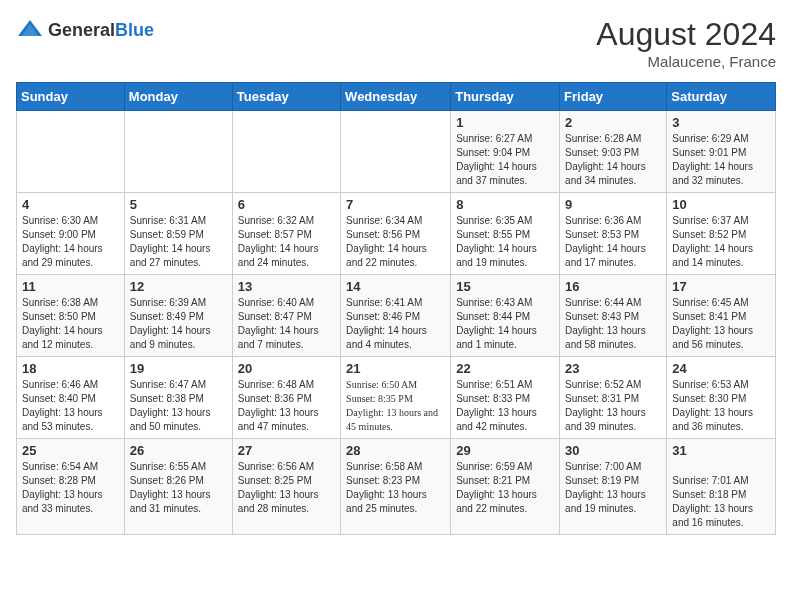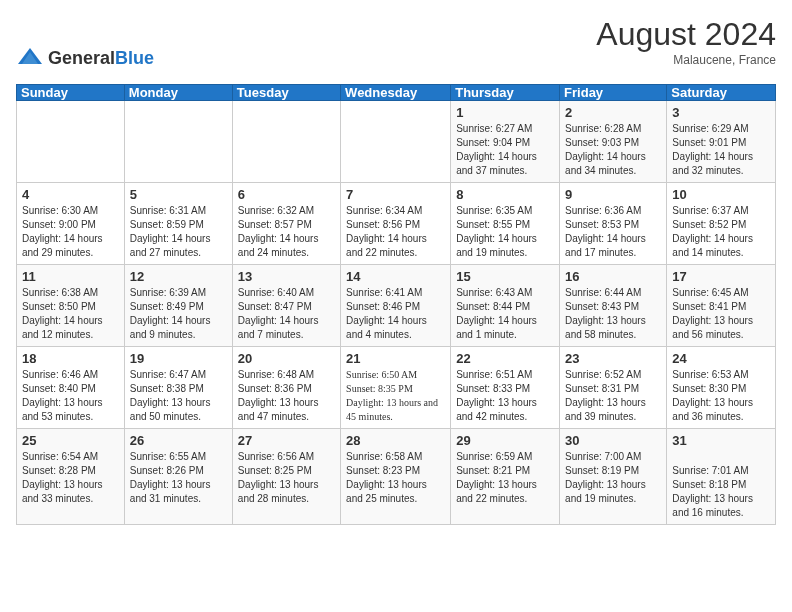--- a/index.html
+++ b/index.html
@@ -13,21 +13,20 @@
     .header {
       display: flex;
       justify-content: space-between;
       align-items: flex-start;
       margin-bottom: 12px;
     }
     .logo {
       display: flex;
       align-items: center;
       gap: 4px;
-      margin-top: 28px;
     }
     .logo-text-general {
       font-size: 18px;
       font-weight: bold;
       color: #333;
     }
     .logo-text-blue {
       font-size: 18px;
       font-weight: bold;
       color: #2176c7;
@@ -39,35 +38,35 @@
     .title-block {
       text-align: right;
     }
     .month-year {
       font-size: 32px;
       color: #333;
       font-weight: normal;
       margin-left: 26px;
     }
     .location {
-      font-size: 12px;
+      font-size: 15px;
       color: #555;
     }
     table {
       width: 100%;
       border-collapse: collapse;
     }
     thead tr {
       background-color: #2176c7;
     }
     thead th {
       color: #fff;
       font-size: 13px;
       font-weight: bold;
-      padding: 0 4px;
+      padding: 6px 4px;
       text-align: left;
       border: 1px solid #1a5fa0;
     }
     tbody tr {
       border: 1px solid #ccc;
     }
     tbody td {
       vertical-align: top;
       padding: 4px 5px;
       border: 1px solid #ccc;

